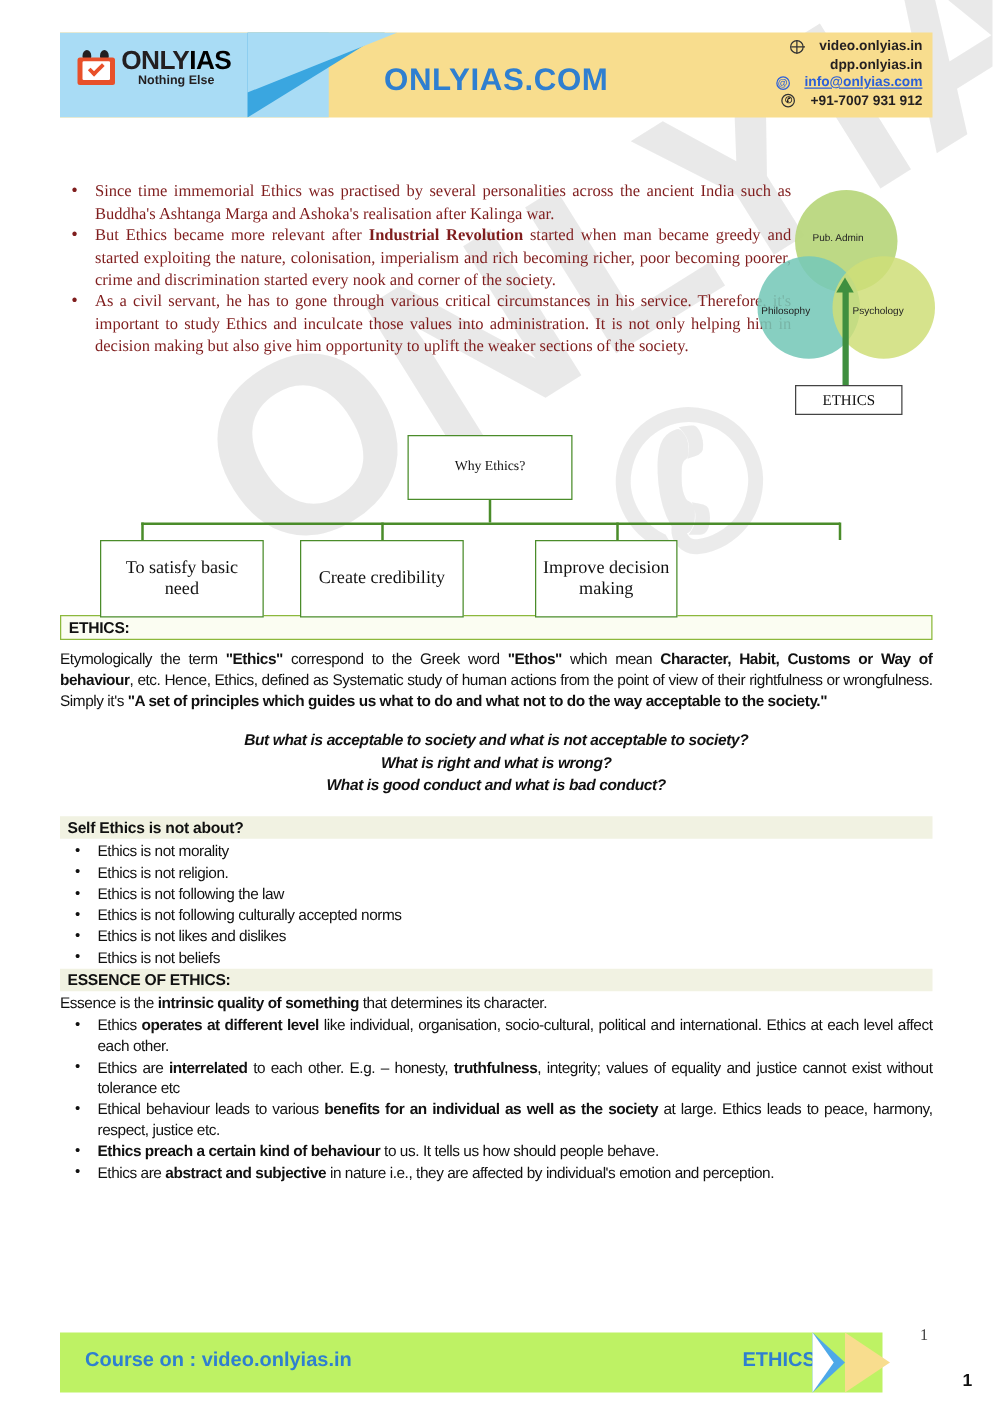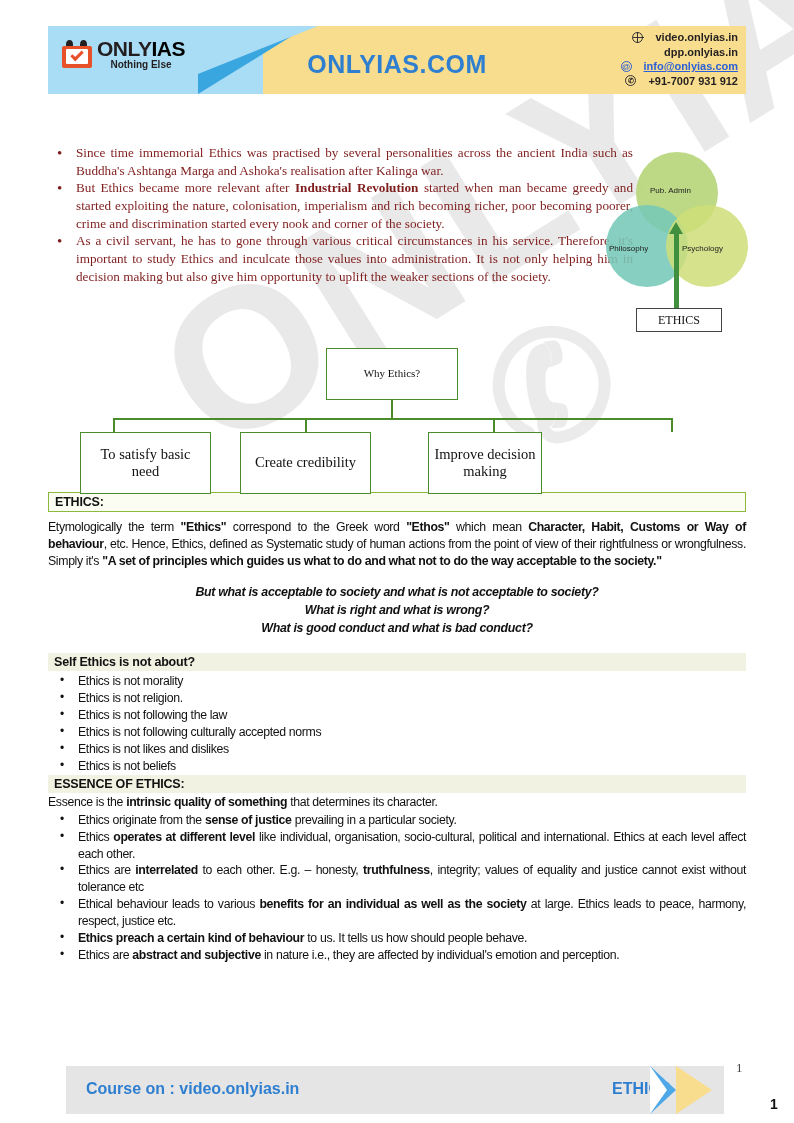--- a/index.html
+++ b/index.html
@@ -248,23 +248,22 @@
     font-family:"Liberation Sans", sans-serif;
     font-size:12.3px; line-height:1.38; color:#111;
     letter-spacing:-0.35px; text-align:justify; }
   ul.sb > li { position:relative; padding-left:30px; }
   ul.sb > li:before { content:"•"; position:absolute; left:12px; top:-1px; font-size:12px; }
   ul.sb b { font-weight:bold; }
 
   
   .footer {
     position:absolute; left:48px; top:1066px;
-    width:658px; height:48px; background:#e5e5e5;
+    width:658px; height:48px; background:#bef264;
     z-index:2;
-    margin-left:18px;
   }
   .footer .fleft {
     position:absolute; left:20px; top:14px;
     font-family:"Liberation Sans", sans-serif;
     font-weight:bold; font-size:16px; color:#2f7fd0;
   }
   .footer .fright {
     position:absolute; left:546px; top:14px;
     font-family:"Liberation Sans", sans-serif;
     font-weight:bold; font-size:16px; color:#2f7fd0;
@@ -380,21 +379,20 @@
       <li>Ethics is not religion.</li>
       <li>Ethics is not following the law</li>
       <li>Ethics is not following culturally accepted norms</li>
       <li>Ethics is not likes and dislikes</li>
       <li>Ethics is not beliefs</li>
     </ul>
 
     <div class="sec-head-plain" style="">ESSENCE OF ETHICS:</div>
     <div class="para" style="margin-top:1px;">Essence is the <b>intrinsic quality of something</b> that determines its character.</div>
     <ul class="sb" style="margin-top:1px;">
-      <li>Ethics originate from the <b>sense of justice</b> prevailing in a particular society.</li>
       <li>Ethics <b>operates at different level</b> like individual, organisation, socio-cultural, political and international. Ethics at each level affect each other.</li>
       <li>Ethics are <b>interrelated</b> to each other. E.g. – honesty, <b>truthfulness</b>, integrity; values of equality and justice cannot exist without tolerance etc</li>
       <li>Ethical behaviour leads to various <b>benefits for an individual as well as the society</b> at large. Ethics leads to peace, harmony, respect, justice etc.</li>
       <li><b>Ethics preach a certain kind of behaviour</b> to us. It tells us how should people behave.</li>
       <li>Ethics are <b>abstract and subjective</b> in nature i.e., they are affected by individual's emotion and perception.</li>
     </ul>
   </div>
 
   <div class="venn">
     <div class="circ c-top"></div>

